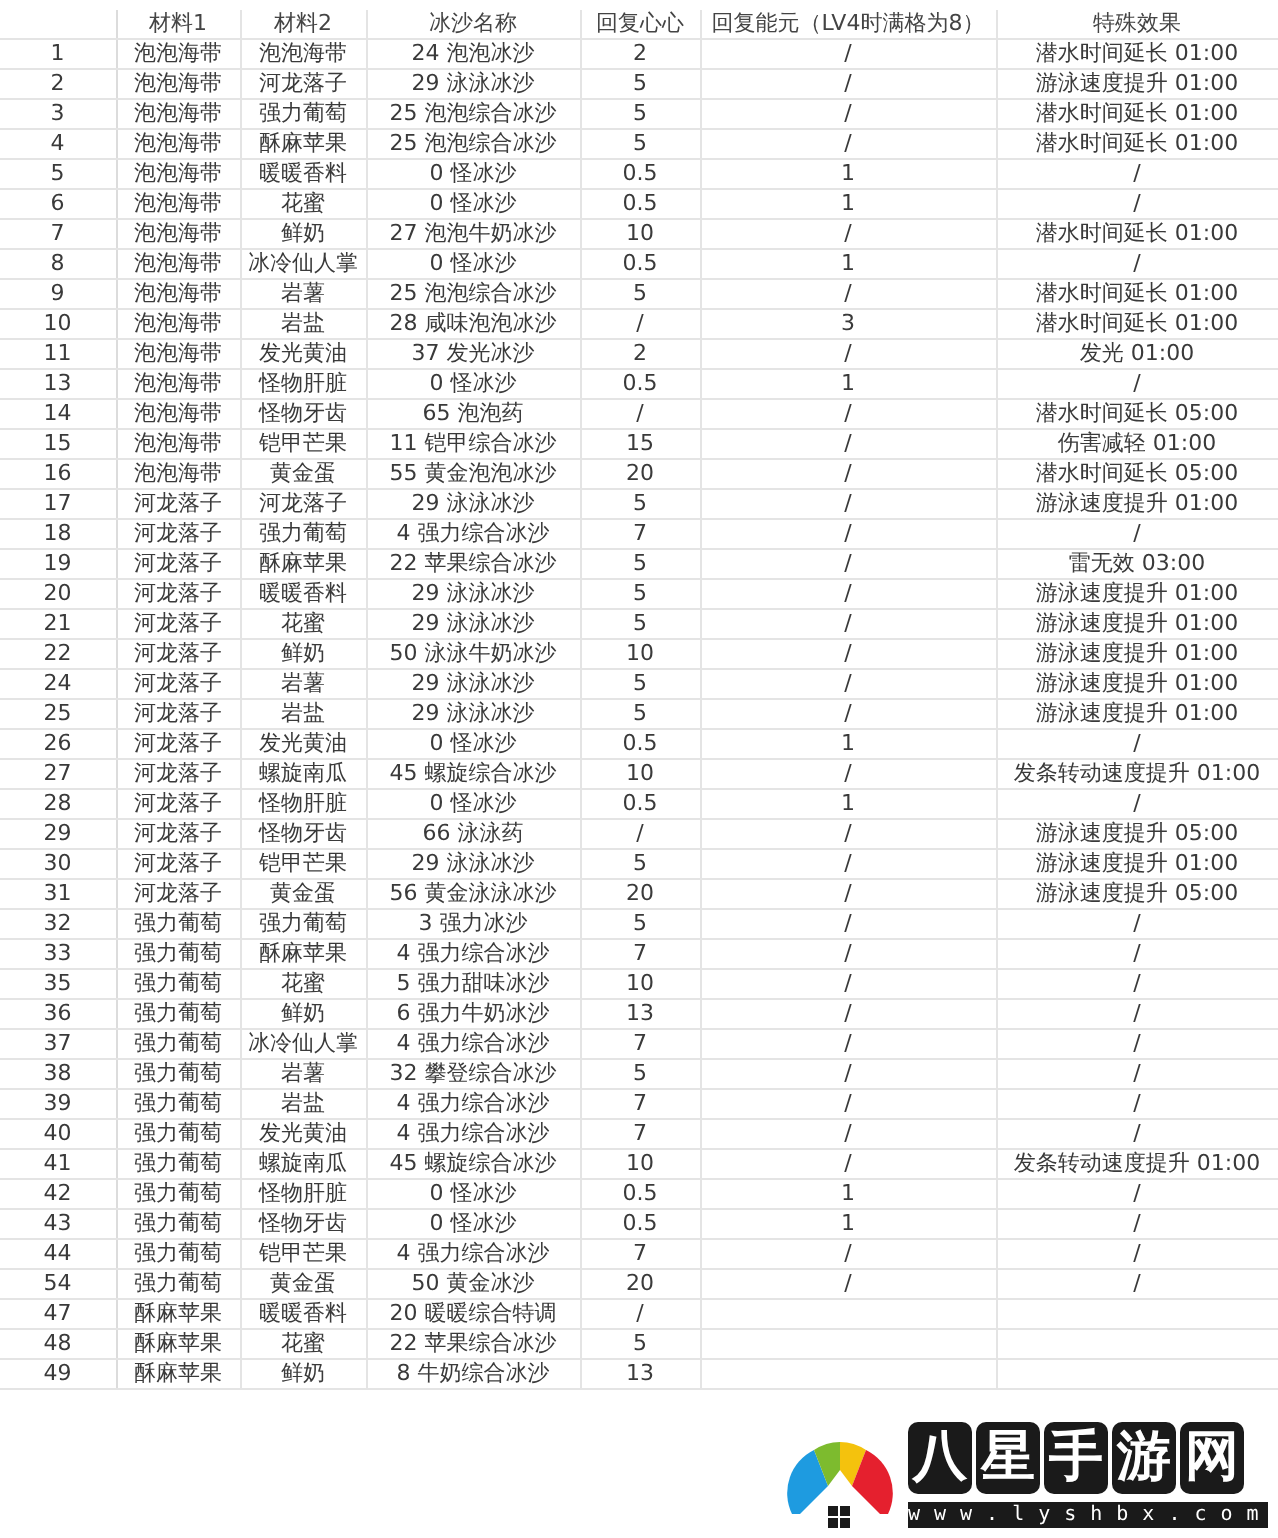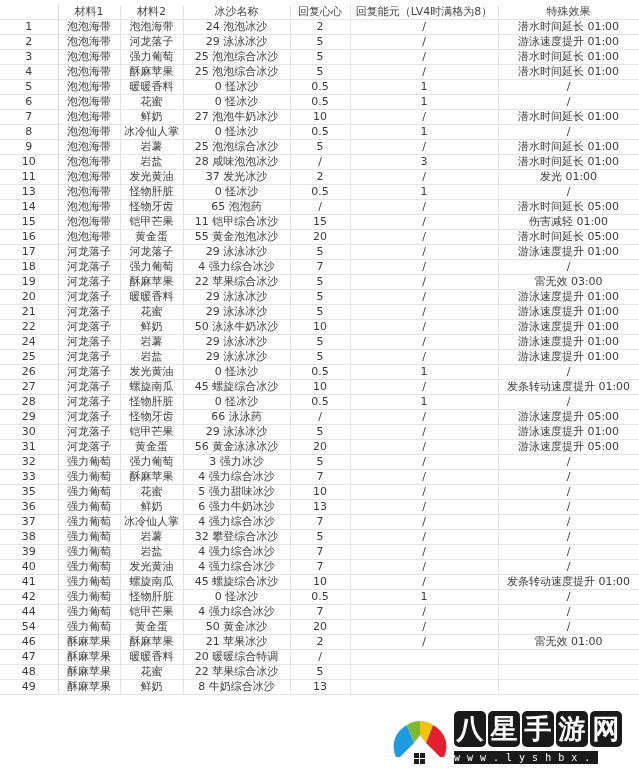--- a/index.html
+++ b/index.html
@@ -11,21 +11,21 @@
              border-bottom: 1px solid #e4e4e4; border-right: 1px solid #e4e4e4; color: #3a3a3a; }
     th { color: #444; }
     td.idx, th.idx { border-right: 1px solid #dcdcdc; }
     col.c0 { width: 58px; } col.c1 { width: 62px; } col.c2 { width: 63px; }
     col.c3 { width: 107px; } col.c4 { width: 60px; } col.c5 { width: 148px; } col.c6 { width: 141px; }
     .wm { position: absolute; left: 392px; top: 709px; width: 245px; height: 58px; }
     .wm-house { position: absolute; left: 0; top: 4px; width: 56px; height: 52px; }
     .wm-title { position: absolute; left: 62px; top: 2px; display: flex; gap: 2px; }
     .wm-char { width: 32px; height: 36px; background: #1a1a1a; color: #fff; font-size: 27px; line-height: 36px;
                text-align: center; border-radius: 5px; font-weight: bold; }
-    .wm-url { position: absolute; left: 62px; top: 42px; width: 144px; height: 13px; background: #1a1a1a; color: #fff;
+    .wm-url { position: absolute; left: 62px; top: 42px; width: 180px; height: 13px; background: #1a1a1a; color: #fff;
               font-size: 10px; line-height: 13px; letter-spacing: 7px; text-align: center; font-family: "DejaVu Sans Mono", monospace; }
   </style>
 </head>
 <body>
 
 <table>
   <colgroup>
     <col class="c0">
       <col class="c1">
       <col class="c2">
@@ -391,45 +391,45 @@
       <tr>
         <td class="idx">42</td>
         <td>强力葡萄</td>
         <td>怪物肝脏</td>
         <td>0 怪冰沙</td>
         <td>0.5</td>
         <td>1</td>
         <td>/</td>
       </tr>
       <tr>
+        <td class="idx">43</td>
+        <td>强力葡萄</td>
+        <td>怪物牙齿</td>
+        <td>0 怪冰沙</td>
+        <td>0.5</td>
+        <td>1</td>
+        <td>/</td>
+      </tr>
+      <tr>
         <td class="idx">44</td>
         <td>强力葡萄</td>
         <td>铠甲芒果</td>
         <td>4 强力综合冰沙</td>
         <td>7</td>
         <td>/</td>
         <td>/</td>
       </tr>
       <tr>
         <td class="idx">54</td>
         <td>强力葡萄</td>
         <td>黄金蛋</td>
         <td>50 黄金冰沙</td>
         <td>20</td>
         <td>/</td>
         <td>/</td>
-      </tr>
-      <tr>
-        <td class="idx">46</td>
-        <td>酥麻苹果</td>
-        <td>酥麻苹果</td>
-        <td>21 苹果冰沙</td>
-        <td>2</td>
-        <td>/</td>
-        <td>雷无效 01:00</td>
       </tr>
       <tr>
         <td class="idx">47</td>
         <td>酥麻苹果</td>
         <td>暖暖香料</td>
         <td>20 暖暖综合特调</td>
         <td>/</td>
         <td></td>
         <td></td>
       </tr>

